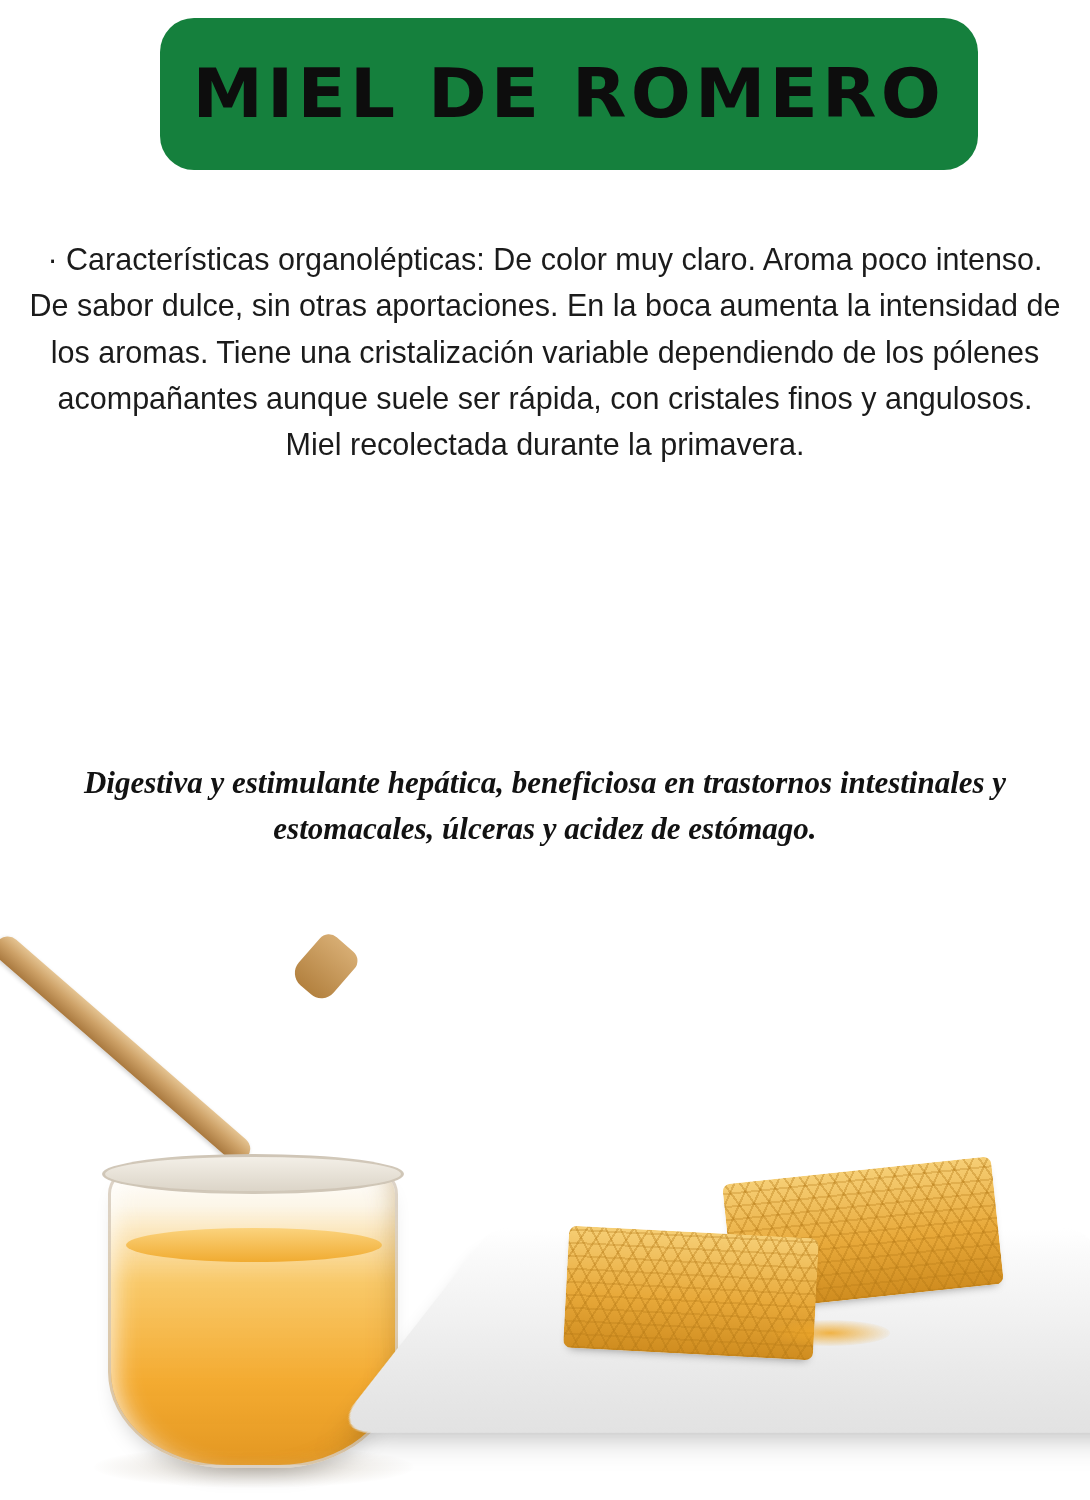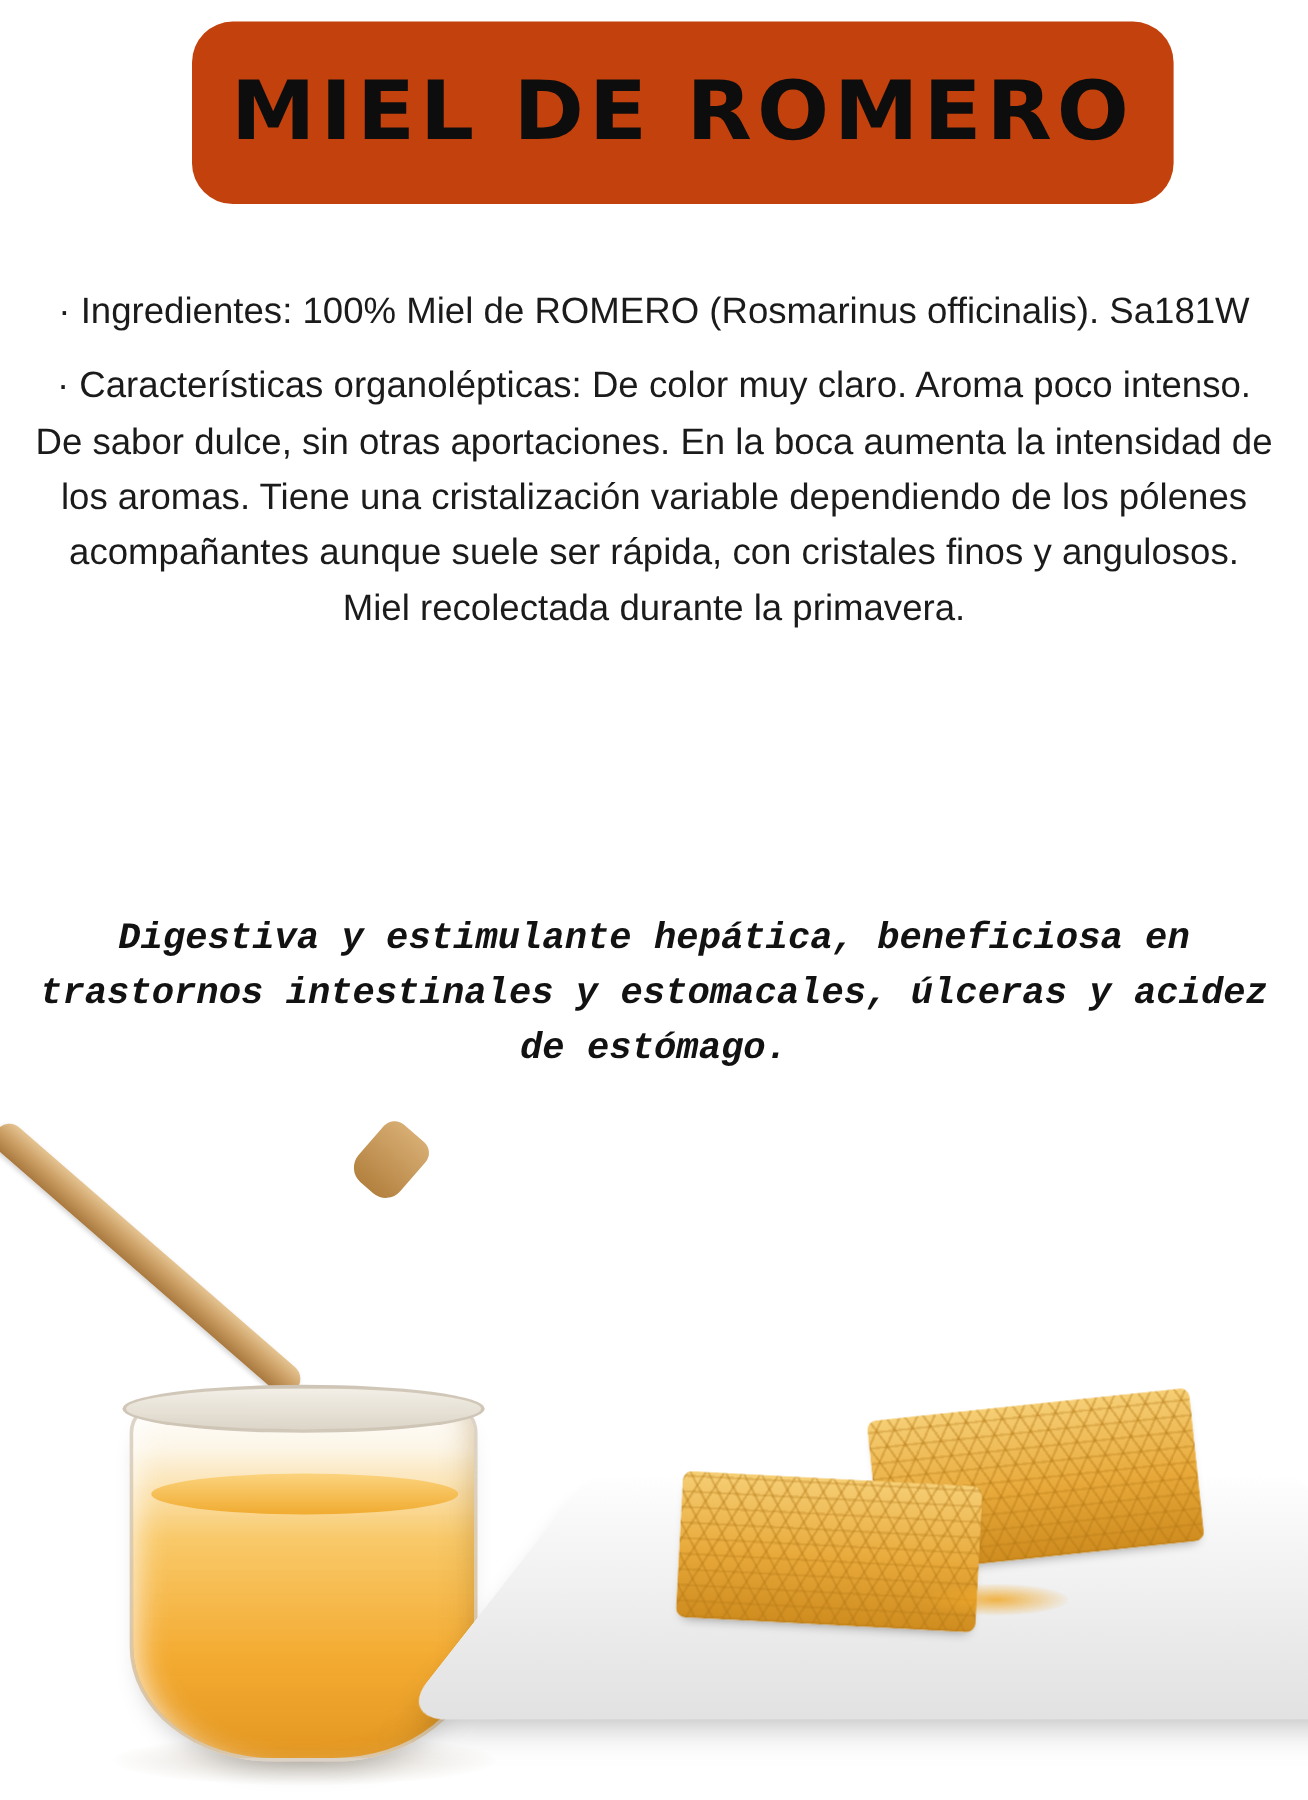--- a/index.html
+++ b/index.html
@@ -20,21 +20,21 @@
     height: 1500px;
   }
 
   
   .title-banner {
     position: absolute;
     left: 160px;
     top: 18px;
     width: 818px;
     height: 152px;
-    background: #c2410c;
+    background: #15803d;
     border-radius: 34px;
     display: flex;
     align-items: center;
     justify-content: center;
   }
 
   .title-text {
     font-family: "DejaVu Sans", sans-serif;
     font-weight: 700;
     font-size: 68px;
@@ -64,21 +64,21 @@
   }
 
   .copy p + p { margin-top: 16px; }
 
   .highlight {
     position: absolute;
     left: 24px;
     top: 760px;
     width: 1042px;
     text-align: center;
-    font-family: Liberation Mono, monospace;
+    font-family: Liberation Serif, serif;
     font-weight: 700;
     font-style: italic;
     font-size: 31px;
     line-height: 1.48;
     color: #121212;
   }
 
   
   .photo-area {
     position: absolute;
@@ -238,21 +238,20 @@
 </head>
 <body>
 
 <div class="page">
 
   <div class="title-banner">
     <div class="title-text">MIEL DE ROMERO</div>
   </div>
 
   <div class="copy">
-    <p>· Ingredientes: 100% Miel de ROMERO (Rosmarinus officinalis). Sa181W</p>
     <p>· Características organolépticas: De color muy claro. Aroma poco intenso. De sabor dulce, sin otras aportaciones. En la boca aumenta la intensidad de los aromas. Tiene una cristalización variable dependiendo de los pólenes acompañantes aunque suele ser rápida, con cristales finos y angulosos. Miel recolectada durante la primavera.</p>
   </div>
 
   <div class="highlight">Digestiva y estimulante hepática, beneficiosa en trastornos intestinales y estomacales, úlceras y acidez de estómago.</div>
 
   <div class="photo-area">
 
     <div class="jar-wrap">
       <div class="dipper"></div>
       <div class="dipper-head"></div>

